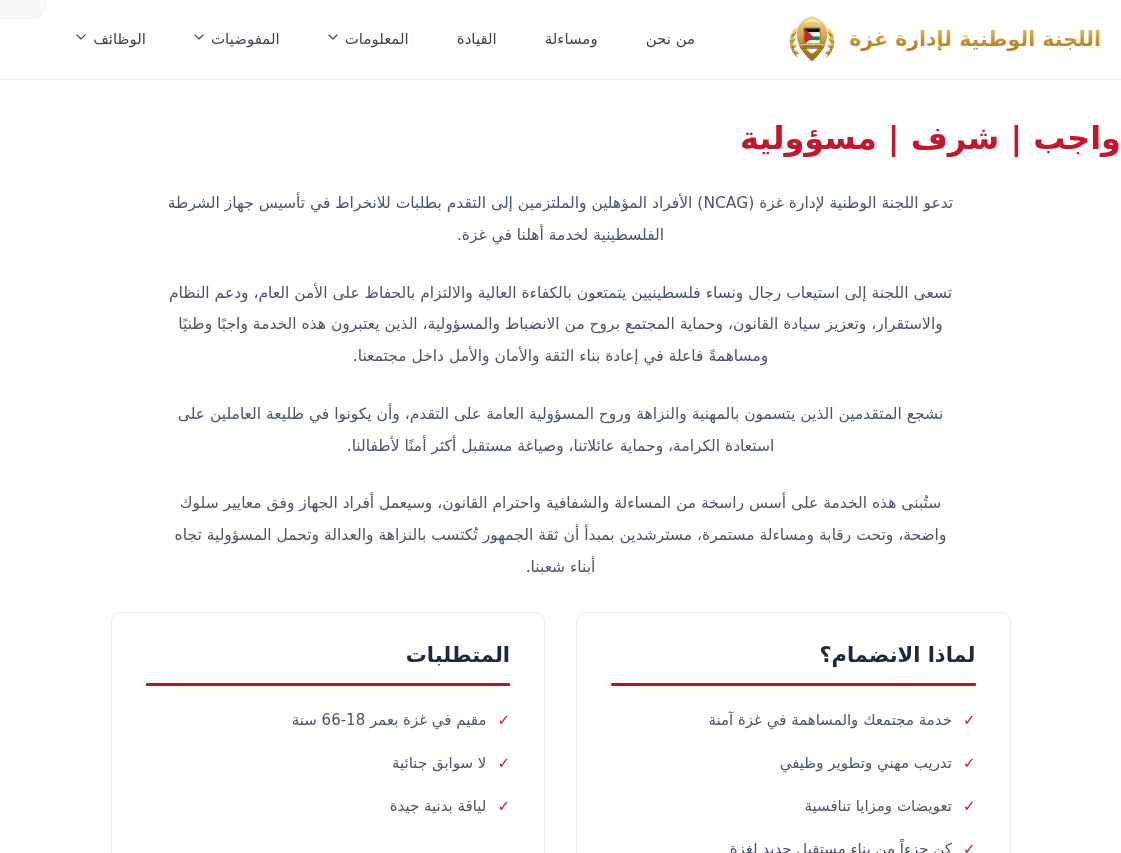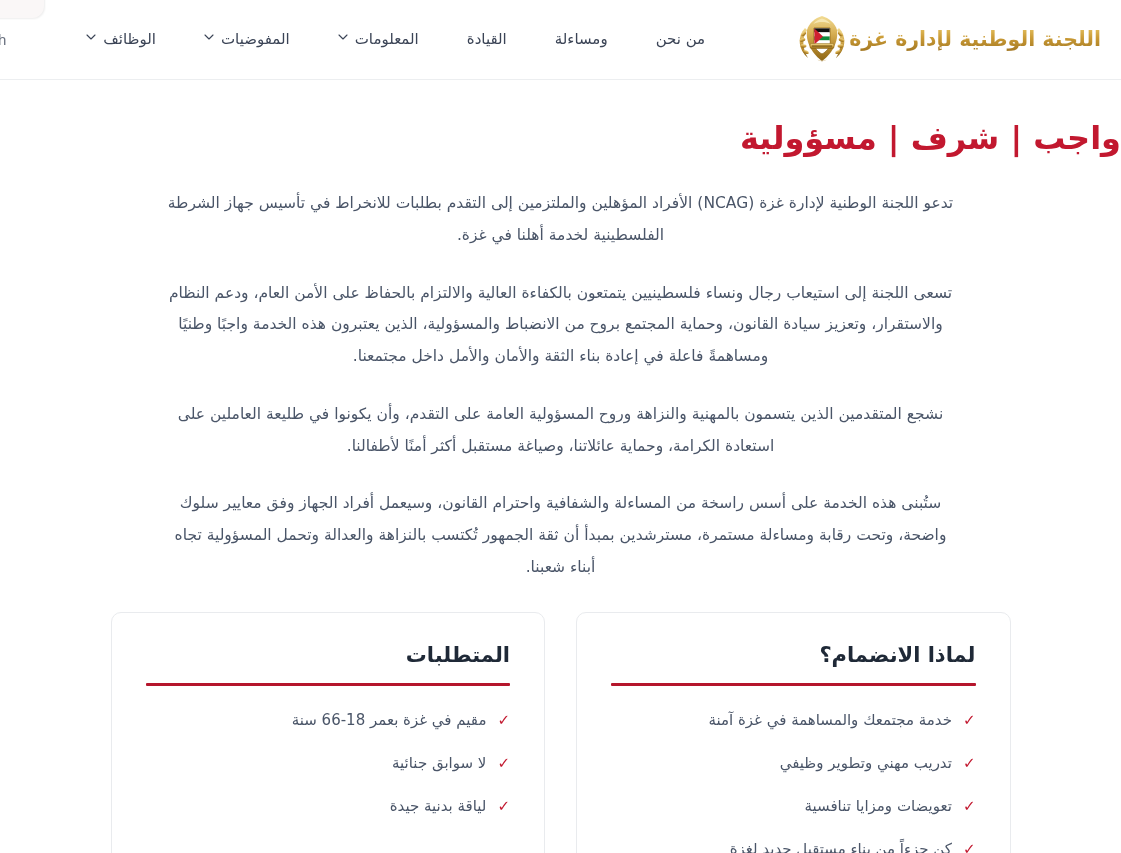--- a/index.html
+++ b/index.html
@@ -35,20 +35,21 @@
     display: flex;
     align-items: center;
     flex-direction: row;
     padding: 0 14px 0 0;
     position: relative;
     z-index: 20;
   }
   .brand {
     display: flex;
     align-items: center;
+    gap: 10px;
     flex-direction: row;
     margin-right: 6px;
     padding-left: 14px;
     white-space: nowrap;
   }
   .brand-title {
     font-size: 20.5px;
     font-weight: 700;
     letter-spacing: 0.2px;
     background: linear-gradient(180deg, #e8c566 0%, #c99a35 45%, #9e7320 100%);

